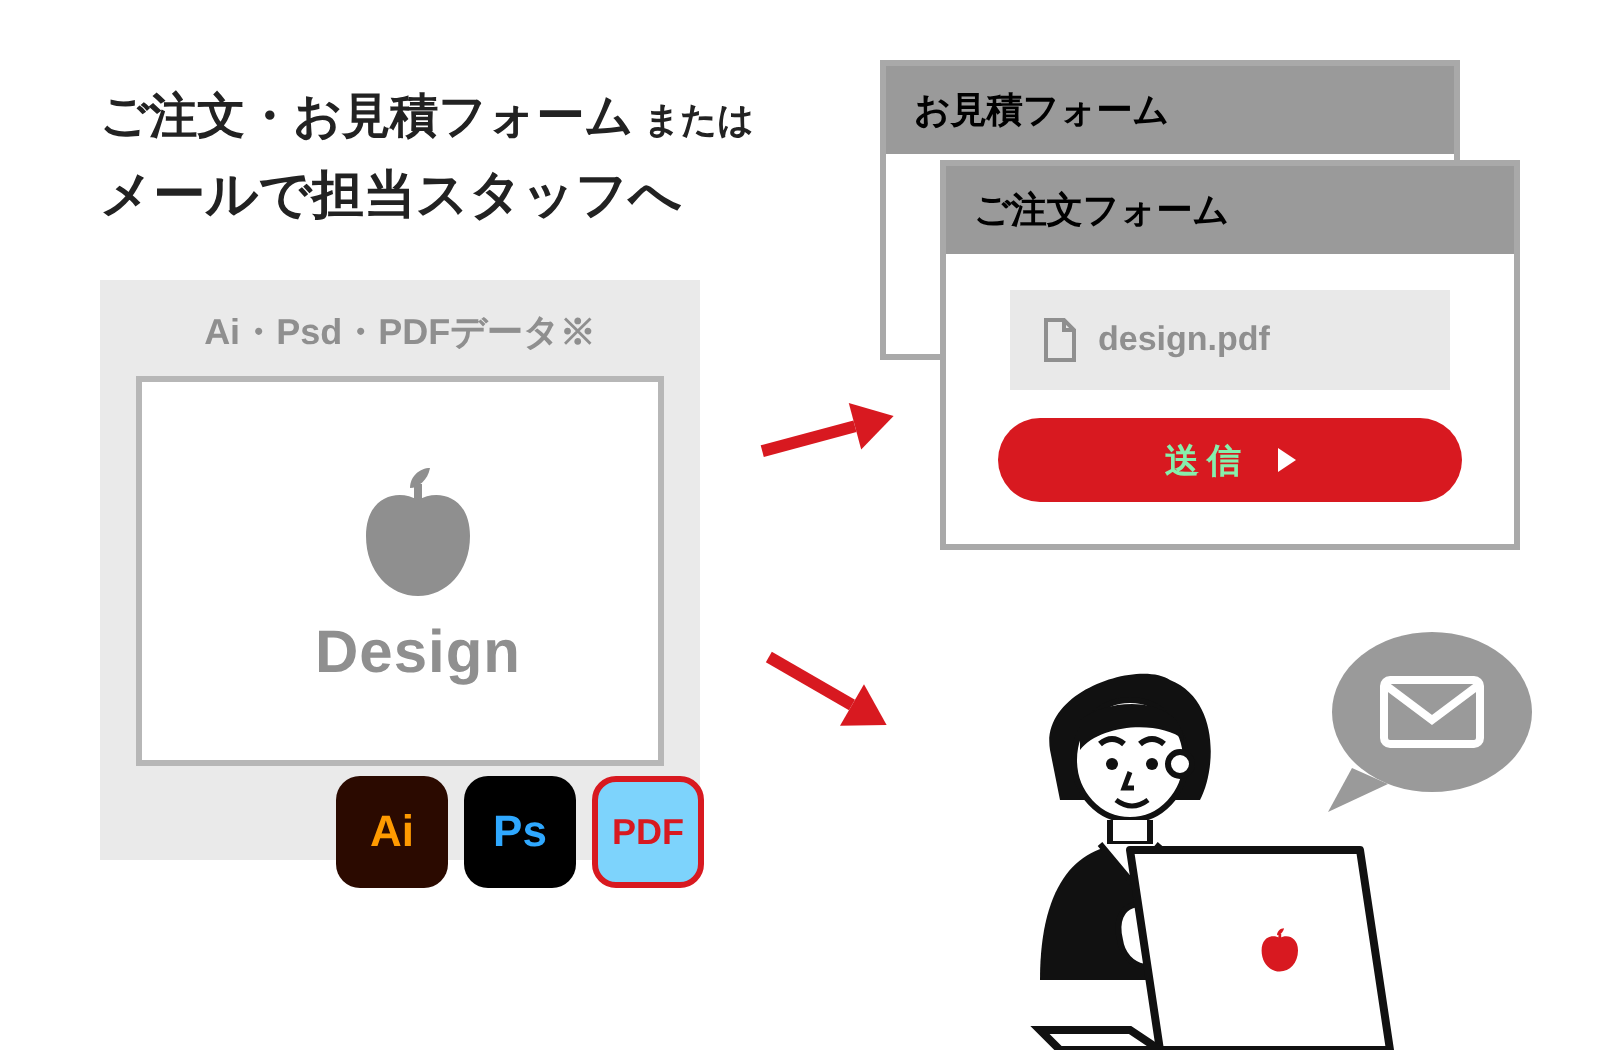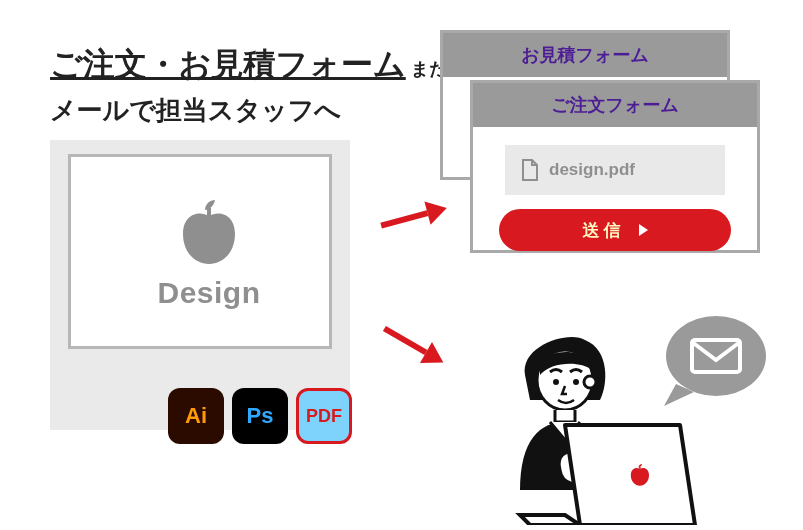--- a/index.html
+++ b/index.html
@@ -13,21 +13,21 @@
   }
 
   
   .headline {
     position: absolute;
     left: 50px;
     top: 40px;
     color: #222;
     line-height: 1.55;
   }
-  .headline .strong { font-size: 32px; font-weight: 700; text-decoration: underline; }
+  .headline .strong { font-size: 24px; font-weight: 700; }
   .headline .sub    { font-size: 18px; font-weight: 700; text-align: right; }
   .headline .rest   { font-size: 26px; font-weight: 700; }
 
   
   .design-panel {
     position: absolute;
     left: 50px;
     top: 140px;
     width: 300px;
     height: 290px;
@@ -95,46 +95,45 @@
     width: 320px;
     height: 260px;
   }
   .form-window {
     position: absolute;
     background: #ffffff;
     border: 3px solid #a9a9a9;
     width: 290px;
   }
   .form-window.back  { left: 0;   top: 0;   height: 150px; }
-  .form-window.front { left: 30px; top: 50px; height: 173px; }
+  .form-window.front { left: 30px; top: 50px; height: 195px; }
 
   .form-titlebar {
     background: #9a9a9a;
-    color: #4c1d95;
+    color: #000000;
     font-weight: 700;
     font-size: 18px;
     padding: 10px 14px;
-    text-align: center;
   }
   .file-chip {
     margin: 18px 32px 14px;
     background: #e9e9e9;
     height: 50px;
     display: flex;
     align-items: center;
     gap: 10px;
     padding: 0 16px;
   }
   .file-chip .doc-icon { width: 18px; height: 22px; }
   .file-chip-name { color:#8f8f8f; font-weight:700; font-size:17px; }
 
   .submit-btn {
     margin: 0 26px;
     background: #d81920;
-    color: #fef9c3;
+    color: #86efac;
     height: 42px;
     border-radius: 21px;
     display: flex;
     align-items: center;
     justify-content: center;
     gap: 14px;
     font-weight: 700;
     font-size: 17px;
     letter-spacing: 4px;
     cursor: pointer;
@@ -161,20 +160,21 @@
 <body>
 
 <div class="headline">
   <div>
     <span class="strong">ご注文・お見積フォーム</span><span class="sub"> または</span>
   </div>
   <div class="rest">メールで担当スタッフへ</div>
 </div>
 
 <div class="design-panel">
+  <div class="design-panel-title">Ai・Psd・PDFデータ※</div>
   <div class="design-card">
     <svg class="apple-gray" viewBox="0 0 68 72">
       <path fill="#8f8f8f" d="M40 6c-1 6-6 10-10 10 0-6 5-10 10-10z"></path>
       <rect x="32" y="14" width="4" height="10" fill="#8f8f8f"></rect>
       <path fill="#8f8f8f" d="M34 22c-10-6-26-2-26 18 0 18 12 30 26 30s26-12 26-30c0-20-16-24-26-18z"></path>
     </svg>
     <div class="design-card-label">Design</div>
   </div>
 </div>
 

